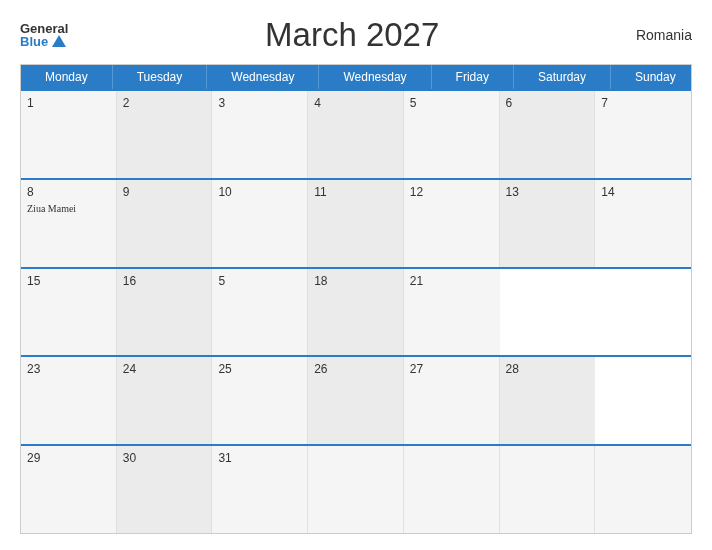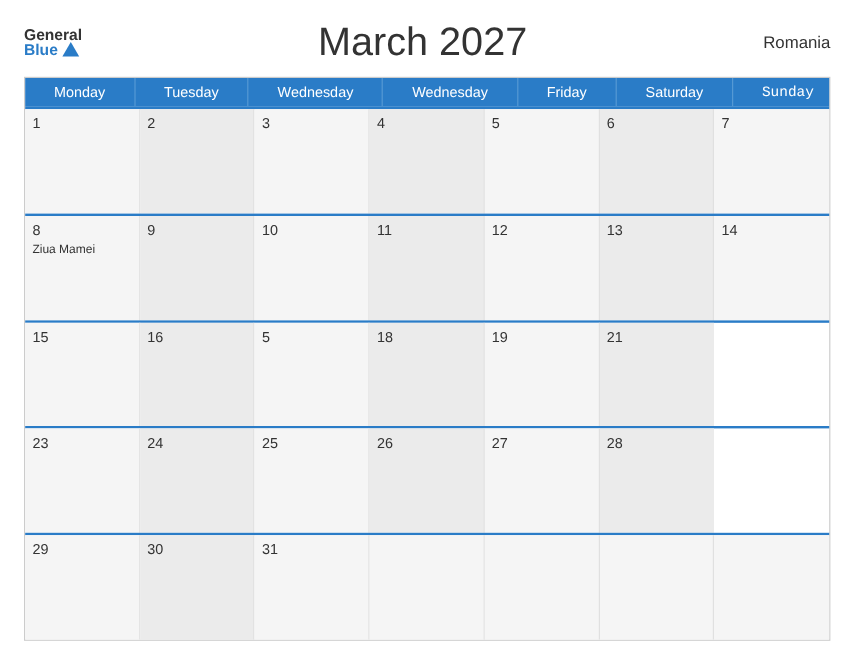--- a/index.html
+++ b/index.html
@@ -75,21 +75,20 @@
     }
     .cal-header-cell {
       color: #fff;
       font-size: 12px;
       padding: 5px 24px;
       font-weight: normal;
       border-right: 1px solid #5599d4;
     }
     .cal-header-cell:last-child {
       border-right: none;
-      font-family: Liberation Mono, monospace;
     }
     .cal-body {
       flex: 1;
       display: flex;
       flex-direction: column;
     }
     .cal-row {
       display: grid;
       grid-template-columns: repeat(7, 1fr);
       flex: 1;
@@ -116,20 +115,21 @@
     }
     .day-num {
       font-size: 12px;
       color: #333;
       margin-bottom: 2px;
     }
     .event-text {
       font-size: 10px;
       color: #333;
       margin-top: 2px;
+      font-family: Liberation Serif, serif;
     }
     .cal-cell.empty {
       background: #f5f5f5;
     }
   </style>
 </head>
 <body>
 
 <div class="page">
   <div class="header">
@@ -209,23 +209,20 @@
           <div class="cal-cell">
             <span class="day-num">16</span>
           </div>
           <div class="cal-cell">
             <span class="day-num">5</span>
           </div>
           <div class="cal-cell">
             <span class="day-num">18</span>
           </div>
           <div class="cal-cell">
-            <span class="day-num">19</span>
-          </div>
-          <div class="cal-cell">
             <span class="day-num">21</span>
           </div>
         </div>
         <div class="cal-row">
           <div class="cal-cell">
             <span class="day-num">23</span>
           </div>
           <div class="cal-cell">
             <span class="day-num">24</span>
           </div>

